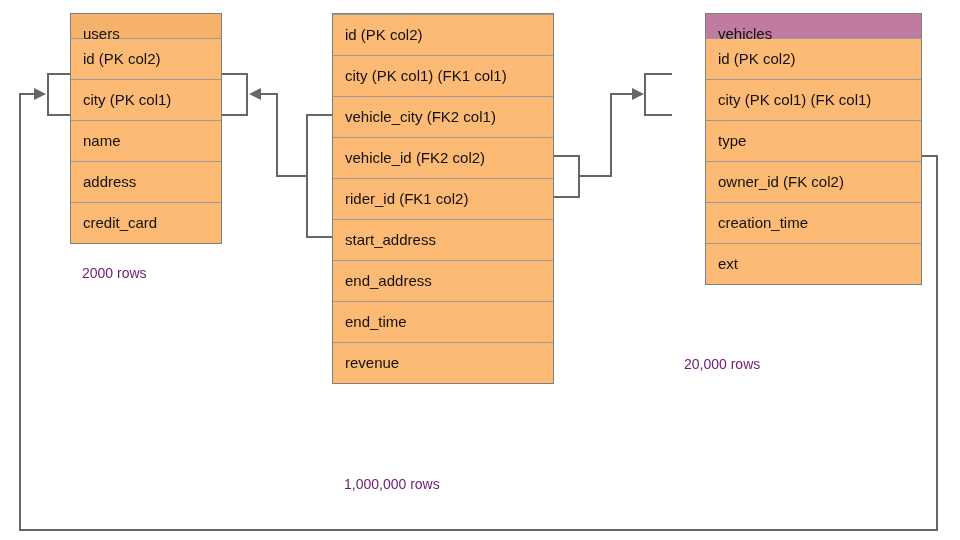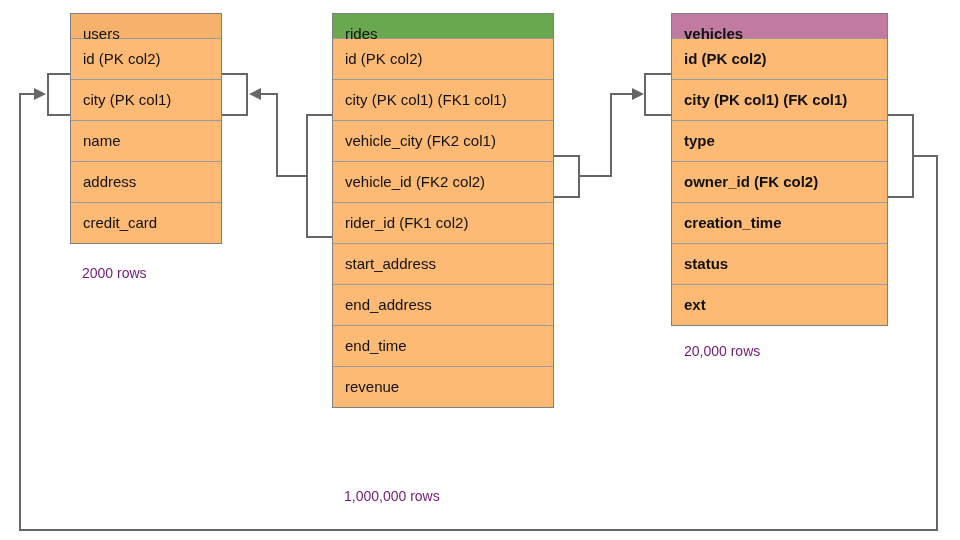--- a/index.html
+++ b/index.html
@@ -33,24 +33,24 @@
     background: #fdba74;
     white-space: nowrap; overflow: hidden;
   }
   .count {
     position: absolute;
     font-size: 14px;
     color: #701a75;
   }
   .t-users    { left: 70px;  top: 13px; width: 152px; }
   .t-rides    { left: 332px; top: 13px; width: 222px; }
-  .t-vehicles { left: 671px; top: 13px; width: 217px; font-weight: bold; }
+  .t-vehicles { left: 705px; top: 13px; width: 217px; }
   .c-users    { left: 82px;  top: 265px; }
-  .c-rides    { left: 344px; top: 476px; margin-top: 12px; }
-  .c-vehicles { left: 684px; top: 343px; }
+  .c-rides    { left: 344px; top: 476px; }
+  .c-vehicles { left: 684px; top: 356px; }
 </style>
 </head>
 <body>
 
 <div class="canvas">
 
   <svg class="connectors" viewBox="0 0 960 540">
 
     <polyline class="conn" points="332,115 307,115 307,237 332,237" stroke="#666666"></polyline>
     <polyline class="conn" points="307,176 277,176 277,94 260,94" stroke="#666666"></polyline>
@@ -72,38 +72,36 @@
     <div class="hdr" style="background: rgb(246, 178, 107);">users</div>
     <div class="row">id (PK col2)</div>
     <div class="row">city (PK col1)</div>
     <div class="row">name</div>
     <div class="row">address</div>
     <div class="row">credit_card</div>
   </div>
   <div class="count c-users">2000 rows</div>
 
   <div class="tbl t-rides">
-    <div class="hdr" style="background: rgb(106, 168, 79);">rides</div>
     <div class="row">id (PK col2)</div>
     <div class="row">city (PK col1) (FK1 col1)</div>
     <div class="row">vehicle_city (FK2 col1)</div>
     <div class="row">vehicle_id (FK2 col2)</div>
     <div class="row">rider_id (FK1 col2)</div>
     <div class="row">start_address</div>
     <div class="row">end_address</div>
     <div class="row">end_time</div>
     <div class="row">revenue</div>
   </div>
   <div class="count c-rides">1,000,000 rows</div>
 
   <div class="tbl t-vehicles">
     <div class="hdr" style="background: rgb(194, 123, 160);">vehicles</div>
     <div class="row">id (PK col2)</div>
     <div class="row">city (PK col1) (FK col1)</div>
     <div class="row">type</div>
     <div class="row">owner_id (FK col2)</div>
     <div class="row">creation_time</div>
-    <div class="row">status</div>
     <div class="row">ext</div>
   </div>
   <div class="count c-vehicles">20,000 rows</div>
 
 </div>
 
 </body></html>

